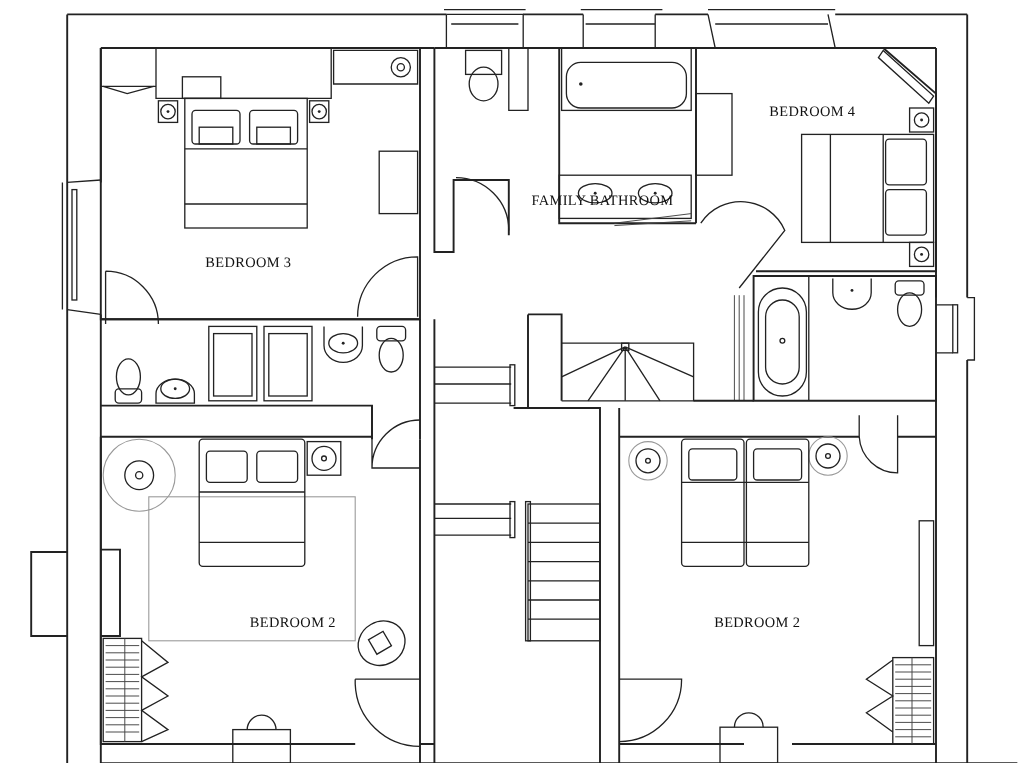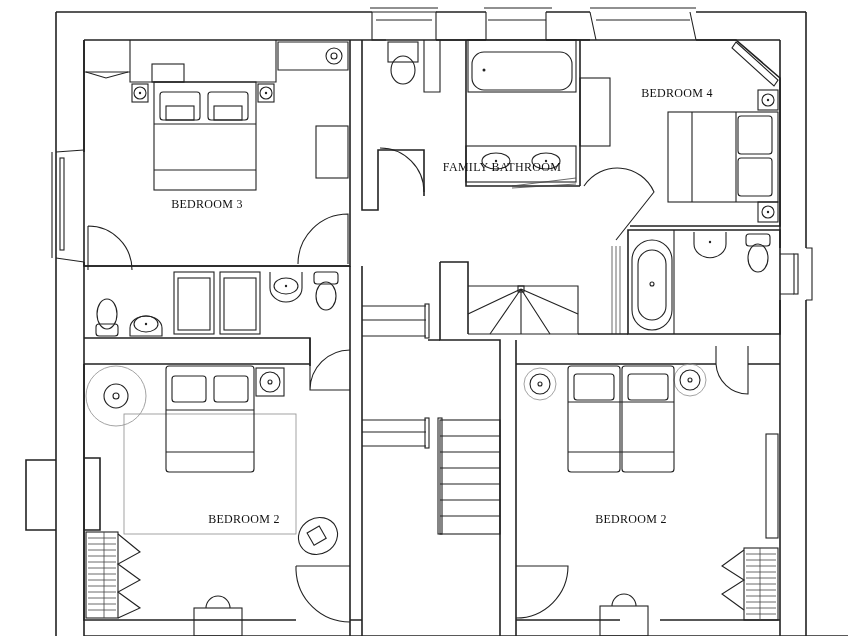--- a/index.html
+++ b/index.html
@@ -212,18 +212,18 @@
     <path class="t" d="M744,550 L722,566 L744,580 L722,594 L744,610"></path>
     <rect class="t" x="600" y="606" width="48" height="30"></rect>
     <path class="t" d="M612,606 A12,12 0 0,1 636,606"></path>
     <path class="t" d="M516,566 L568,566 A52,52 0 0,1 516,618"></path>
     <path class="t" d="M716,346 L716,364 A32,32 0 0,0 748,394 L748,346"></path>
   </g>
 
   <path class="w" d="M84,636 L848,636"></path>
 </svg>
 
-<div class="lbl" style="left:207px;top:204px;">BEDROOM 3</div>
+<div class="lbl" style="left:207px;top:219px;">BEDROOM 3</div>
 <div class="lbl" style="left:502px;top:121px;margin-top:46px;">FAMILY BATHROOM</div>
 <div class="lbl" style="left:677px;top:93px;">BEDROOM 4</div>
 <div class="lbl" style="left:223px;top:519px;padding-left:42px;">BEDROOM 2</div>
 <div class="lbl" style="left:631px;top:519px;">BEDROOM 2</div>
 </div>
 
 </body></html>

